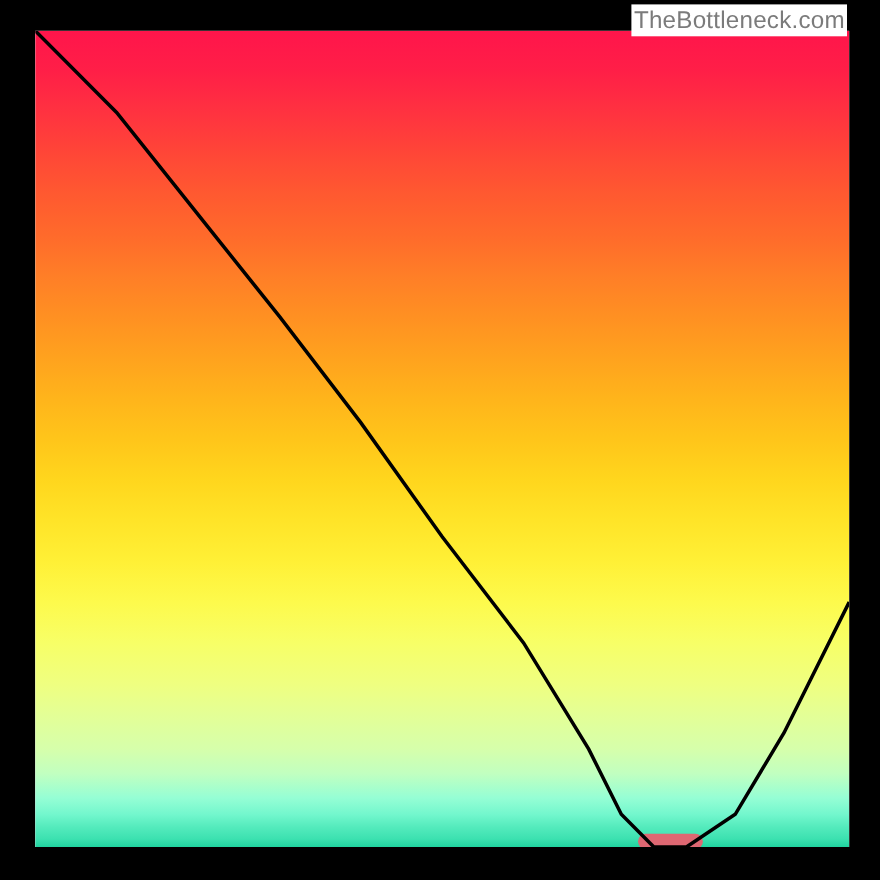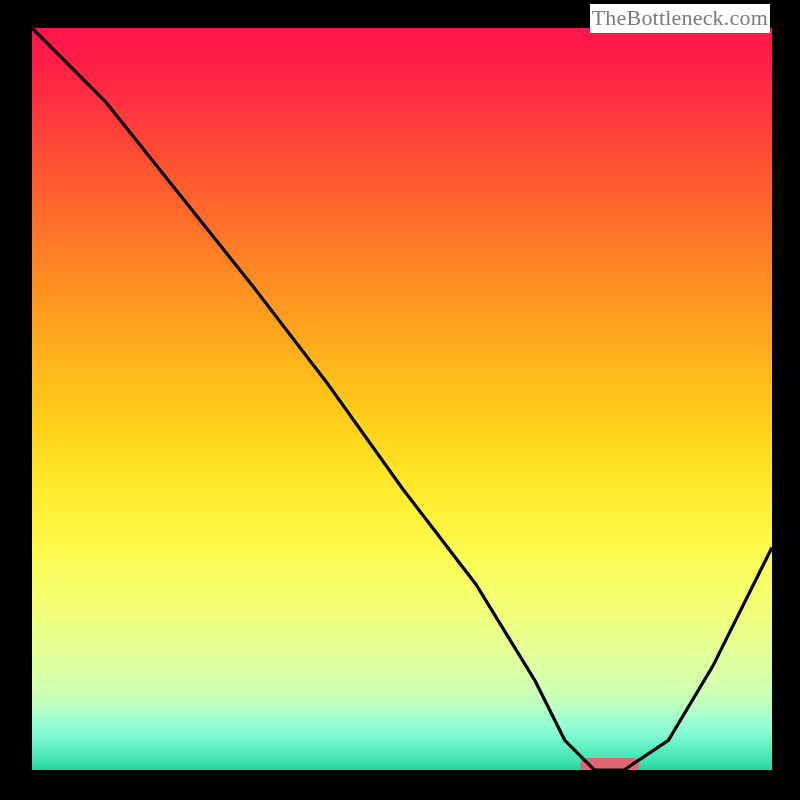--- a/index.html
+++ b/index.html
@@ -77,21 +77,21 @@
   .watermark {
     position: absolute;
     top: 4px;
     right: 30px;
     color: #7b7b7b;
     background: #ffffff;
     font-size: 22px;
     font-weight: 500;
     letter-spacing: 0.2px;
     padding: 1px 2px 2px 2px;
-    font-family: Liberation Serif, serif;
+    font-family: Liberation Sans, sans-serif;
   }
 </style>
 </head>
 <body>
 
 <div class="frame">
   <div class="plot">
     <div class="gradient"></div>
     <div class="marker" id="marker" style="left: 547.6px; width: 59.2px; top: 730px; height: 14px; background: rgb(222, 103, 114);"></div>
     <svg class="curve" id="curve-svg" viewBox="0 0 740 742" preserveAspectRatio="none">

